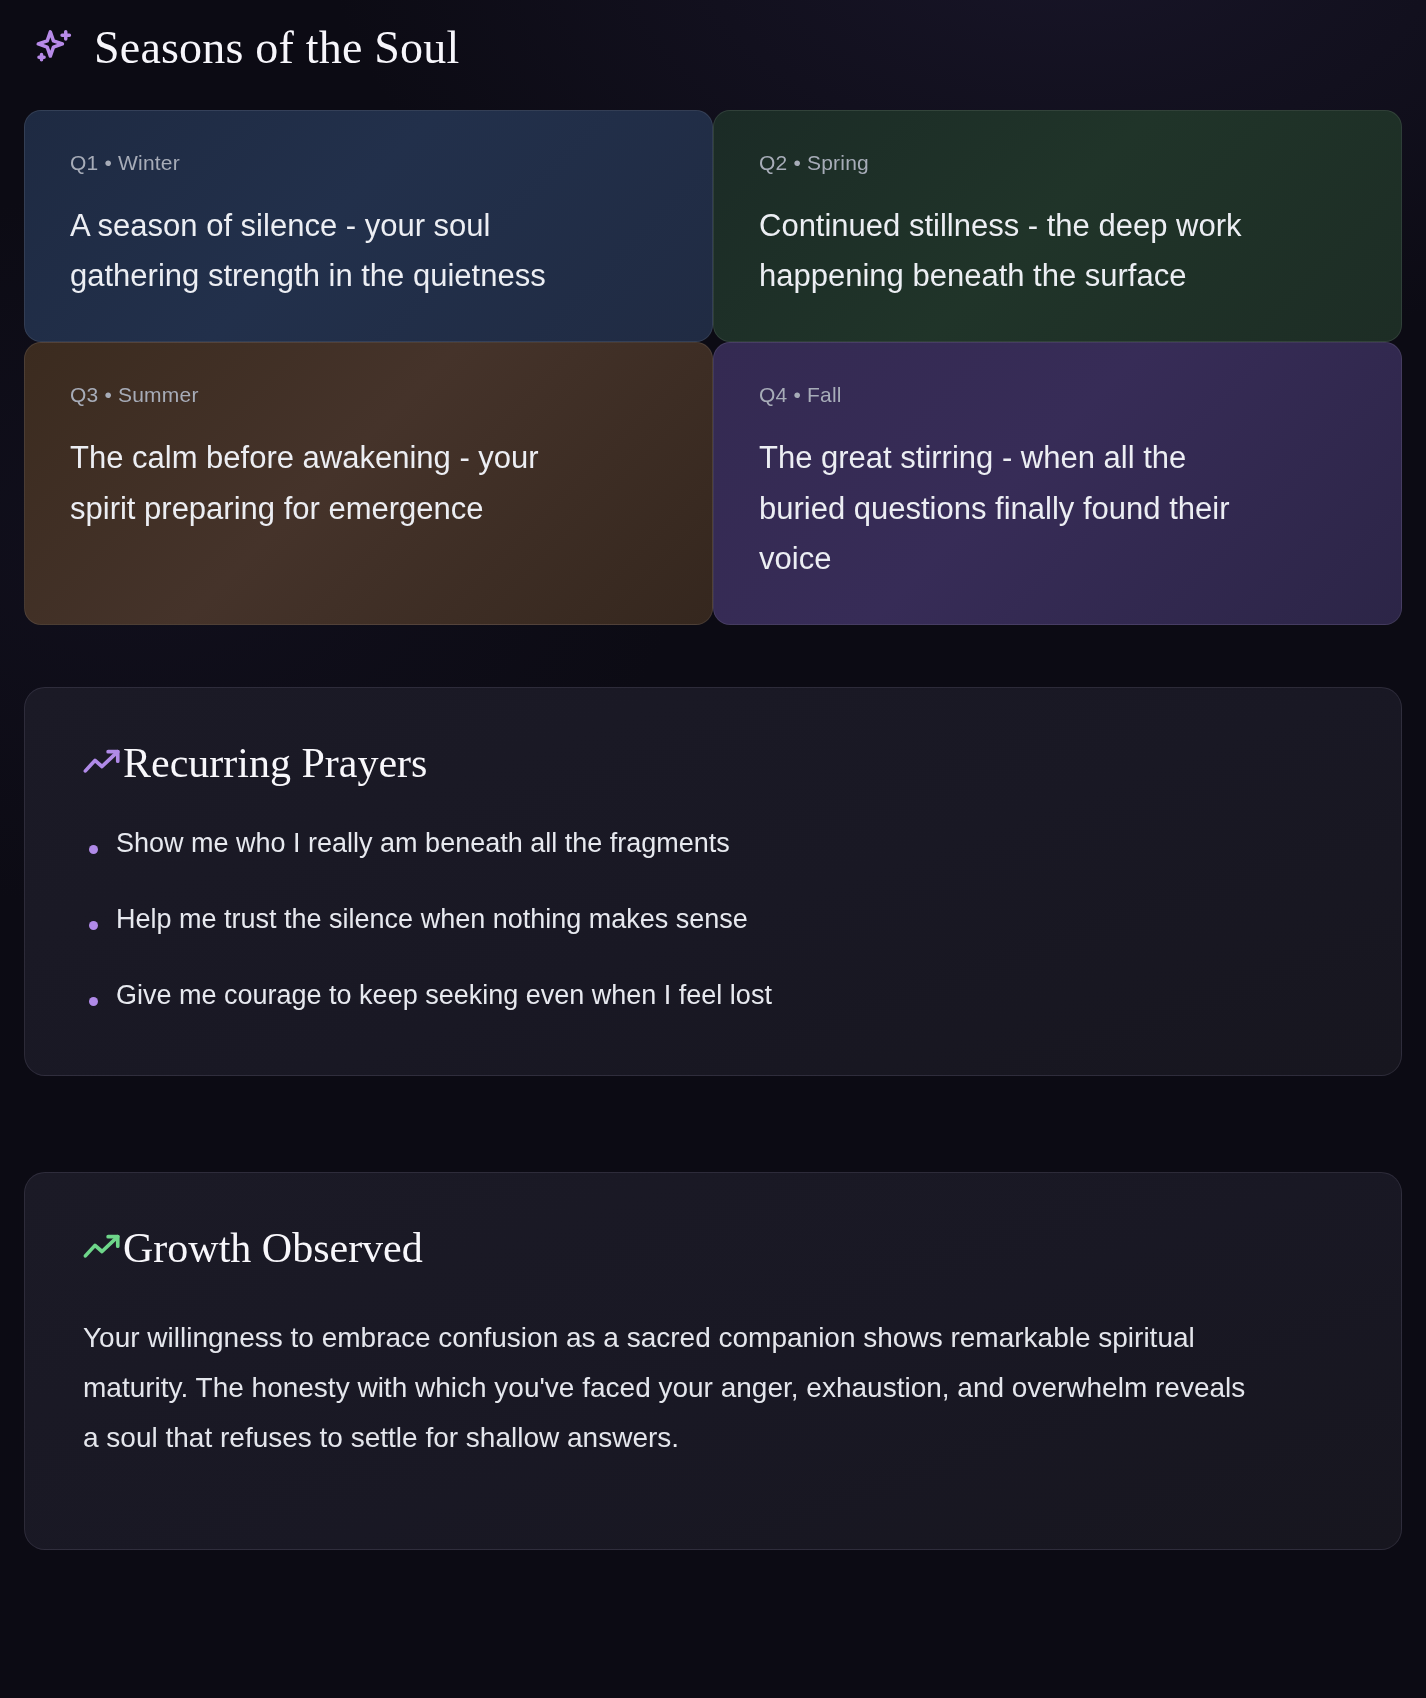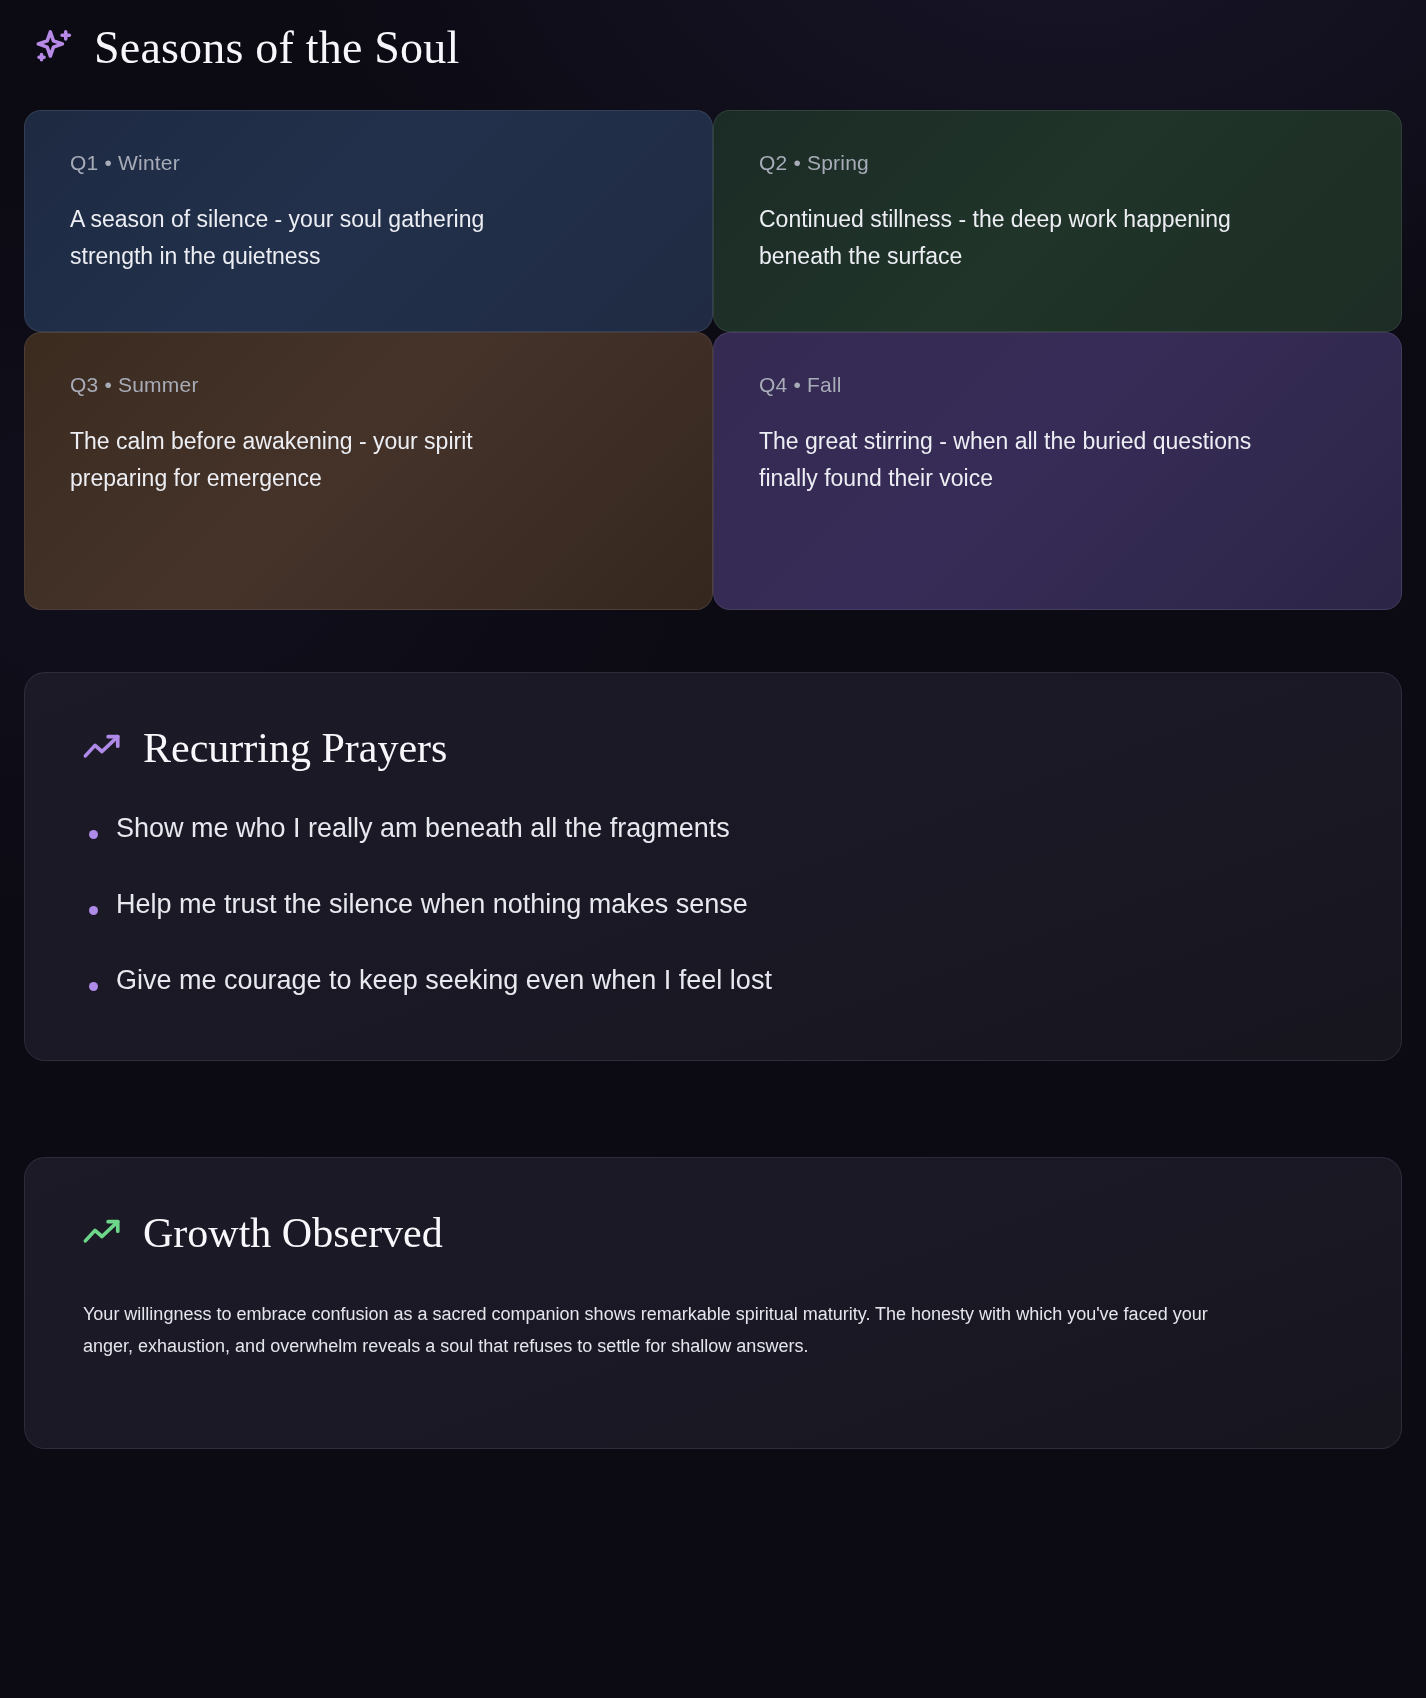--- a/index.html
+++ b/index.html
@@ -70,42 +70,41 @@
     background: linear-gradient(135deg, #342a52 0%, #372c57 45%, #2c2547 100%);
     min-height: 278px;
   }
   .season-label {
     font-size: 21px;
     color: #a7acb8;
     letter-spacing: 0.2px;
     margin-bottom: 26px;
   }
   .season-text {
-    font-size: 23px;
+    font-size: 31px;
     line-height: 1.62;
     color: #eceef3;
     max-width: 500px;
   }
   .season-card.fall .season-text,
   .season-card.spring .season-text { max-width: 510px; }
 
   
   .panel {
     margin-top: 62px;
     background: linear-gradient(160deg, #1b1a26 0%, #191824 55%, #17161f 100%);
     border: 1px solid rgba(170,165,200,0.145);
     border-radius: 21px;
     padding: 54px 56px 60px 56px;
   }
   .panel.growth { margin-top: 96px; padding-bottom: 86px; }
 
   .panel-head {
     display: flex;
     align-items: flex-end;
-    gap: 20px;
     margin-bottom: 44px;
   }
   .trend-icon { width: 42px; height: 42px; flex: none; display: block; }
   .panel-title {
     font-family: "Liberation Serif", serif;
     font-size: 42px;
     color: #f8f7fb;
     font-weight: 400;
     line-height: 1;
   }
@@ -126,21 +125,21 @@
     flex: none;
     margin-bottom: 5px;
   }
   .prayer-text {
     font-size: 27px;
     line-height: 1.15;
     color: #e7e9ef;
   }
 
   .growth-body {
-    font-size: 18px;
+    font-size: 28px;
     line-height: 1.78;
     color: #e4e6ec;
     padding-left: 2px;
     max-width: 1180px;
   }
 </style>
 </head>
 <body>
 
 <div class="page">

